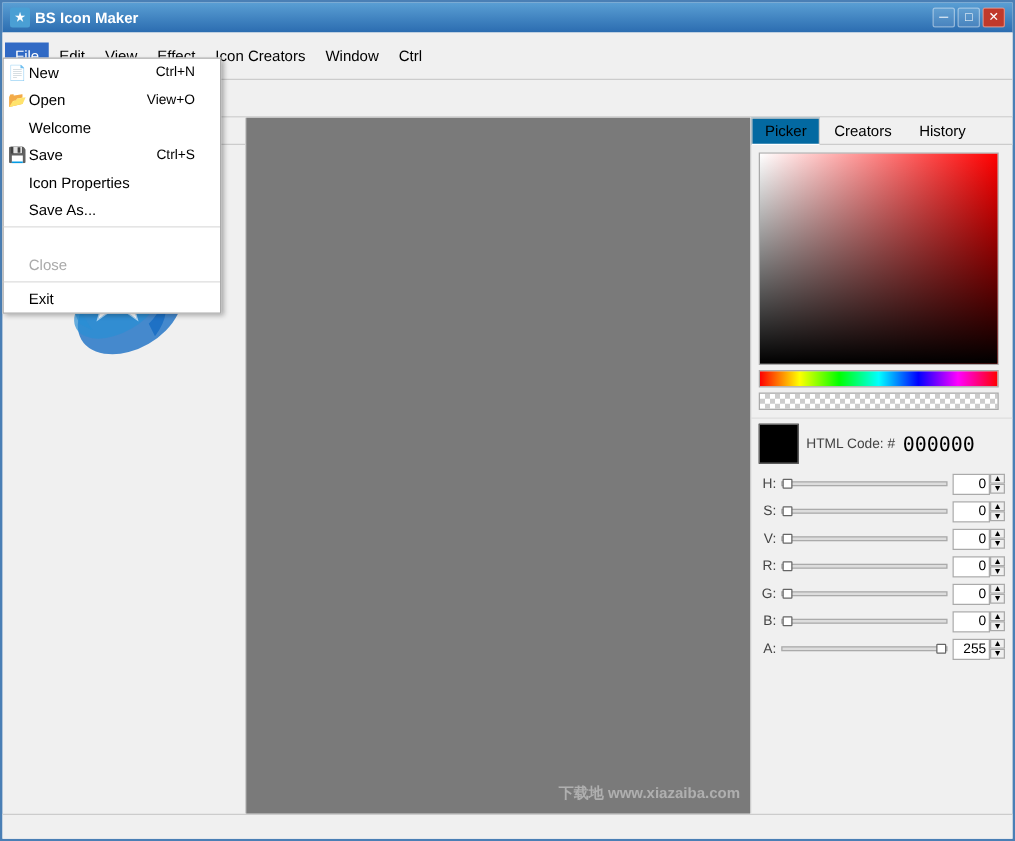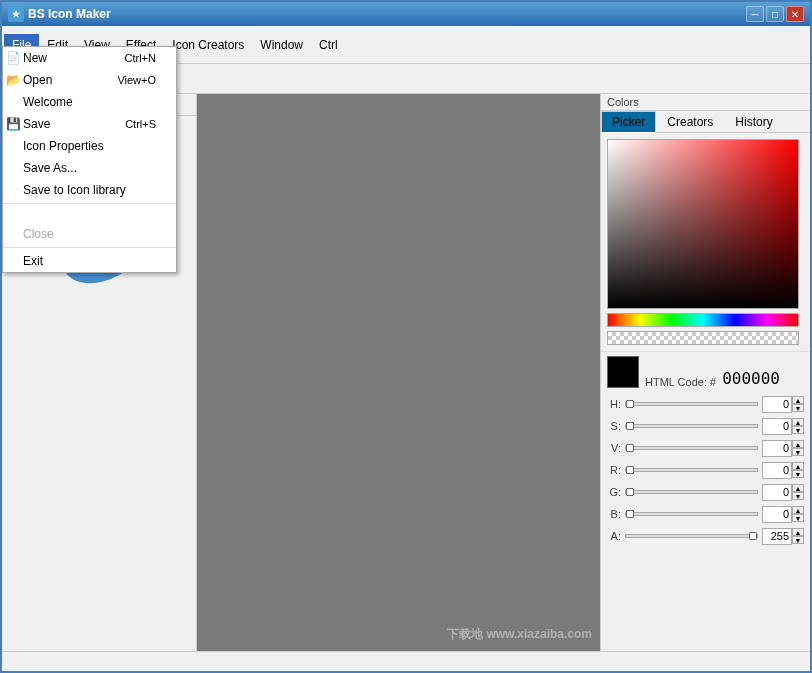--- a/index.html
+++ b/index.html
@@ -259,21 +259,21 @@
     .transparent-checker {
       width: 192px;
       height: 14px;
       background: repeating-conic-gradient(#ccc 0% 25%, white 0% 50%) 0 0 / 8px 8px;
       border: 1px solid #aaa;
     }
 
     
     .color-preview-row {
       display: flex;
-      align-items: flex-end;
+      align-items: center;
       gap: 6px;
       padding: 4px 6px;
       border-top: 1px solid #ddd;
     }
     .color-swatch {
       width: 32px;
       height: 32px;
       background: black;
       border: 1px solid #666;
     }
@@ -481,21 +481,20 @@
           </svg>
         </div>
       </div>
     </div>
 
     <div class="canvas-area" style="position:relative;">
       <div class="watermark">下载地 www.xiazaiba.com</div>
     </div>
 
     <div class="right-panel">
-      <div class="colors-header">Colors</div>
 
       <div class="color-tabs">
         <div class="color-tab active">Picker</div>
         <div class="color-tab">Creators</div>
         <div class="color-tab">History</div>
       </div>
 
       <div class="color-picker-area">
 
         <div class="color-gradient">
@@ -643,24 +642,20 @@
       <span class="dropdown-shortcut">Ctrl+S</span>
     </div>
     <div class="dropdown-item">
       <span class="dropdown-item-icon"></span>
       <span>Icon Properties</span>
     </div>
     <div class="dropdown-item">
       <span class="dropdown-item-icon"></span>
       <span>Save As...</span>
     </div>
-    <div class="dropdown-item">
-      <span class="dropdown-item-icon"></span>
-      <span>Save to Icon library</span>
-    </div>
     <div class="dropdown-sep"></div>
     <div class="dropdown-item disabled">
       <span class="dropdown-item-icon"></span>
       <span>Close</span>
     </div>
     <div class="dropdown-sep"></div>
     <div class="dropdown-item">
       <span class="dropdown-item-icon"></span>
       <span>Exit</span>
     </div>

